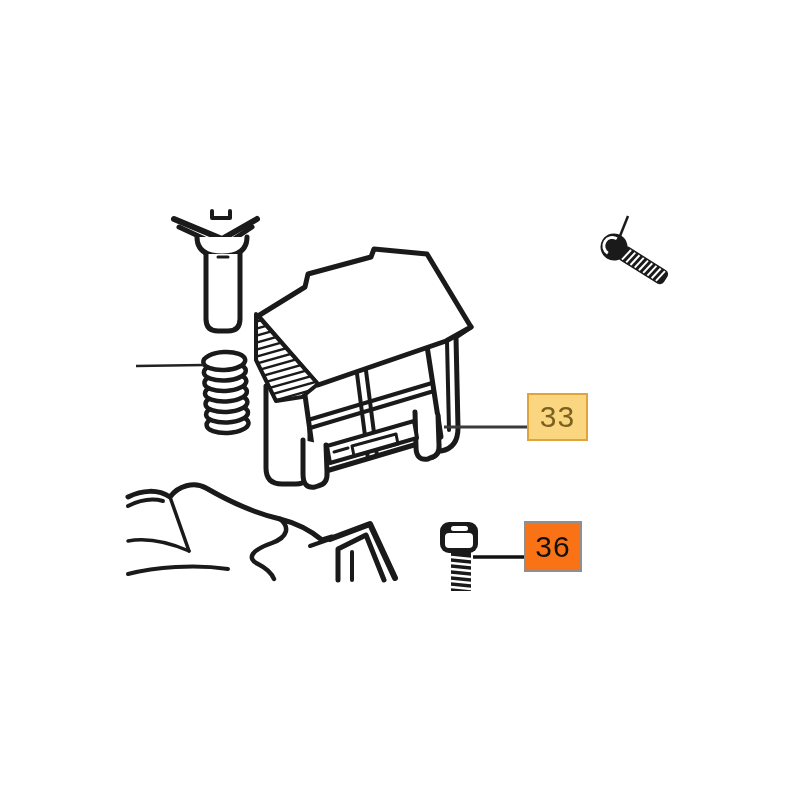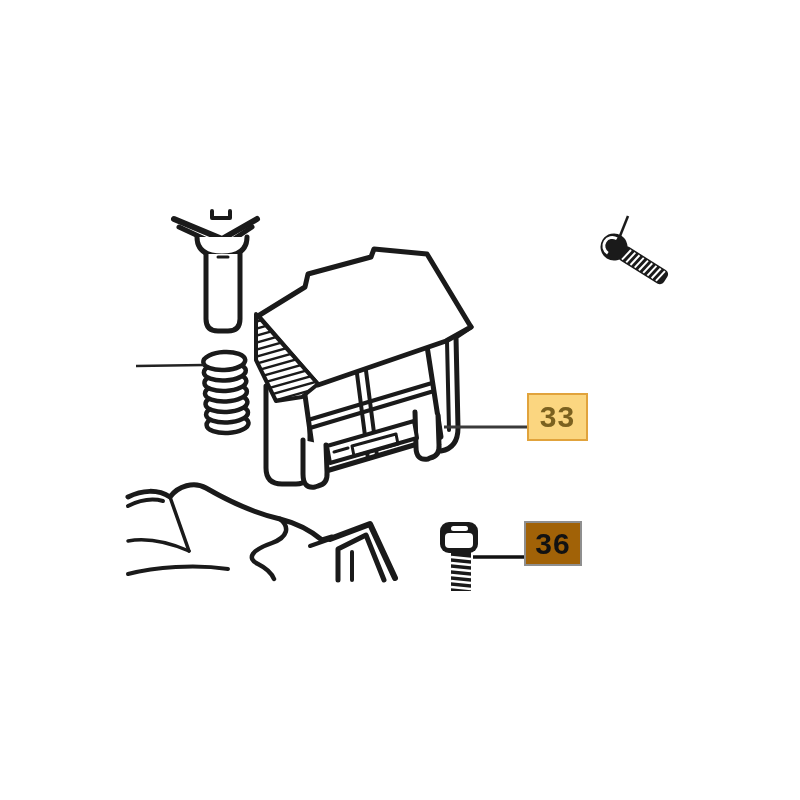--- a/index.html
+++ b/index.html
@@ -10,37 +10,37 @@
     background: #ffffff;
     font-family: "Liberation Sans", sans-serif;
     overflow: hidden;
   }
   svg.drawing { position: absolute; left: 0; top: 0; }
   .callout {
     position: absolute;
     display: flex;
     align-items: center;
     justify-content: center;
-    font-weight: 700;
+    font-weight: 400;
     font-size: 30px;
     line-height: 1;
     box-sizing: border-box;
     letter-spacing: 1px;
     cursor: pointer;
     user-select: none;
   }
   #callout-33 {
     left: 527px; top: 393px; width: 61px; height: 48px;
     background: #fbd680;
     border: 2px solid #e1a33c;
     color: #7b611f;
   }
   #callout-36 {
-    left: 524px; top: 521px; width: 58px; height: 45px;
-    background: #a16207;
+    left: 524px; top: 521px; width: 58px; height: 51px;
+    background: #f97316;
     border: 2px solid #8f8f8f;
     color: #121212;
   }
 </style>
 </head>
 <body>
 
 <div class="canvas">
 
   <svg class="drawing" width="800" height="800" viewBox="0 0 800 800">

